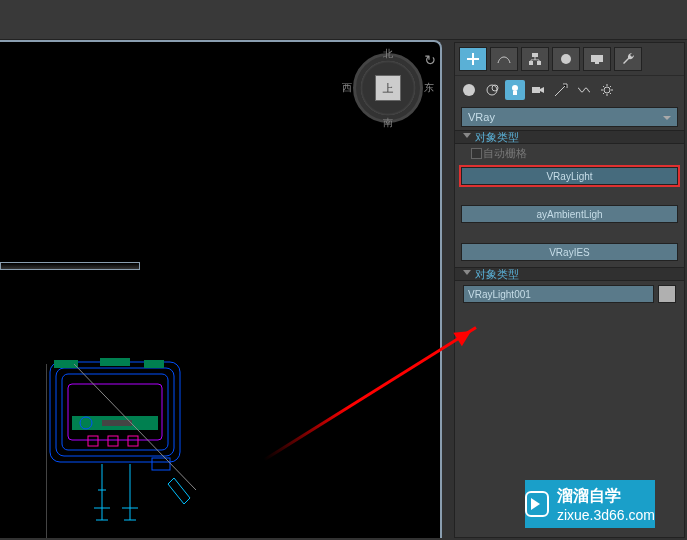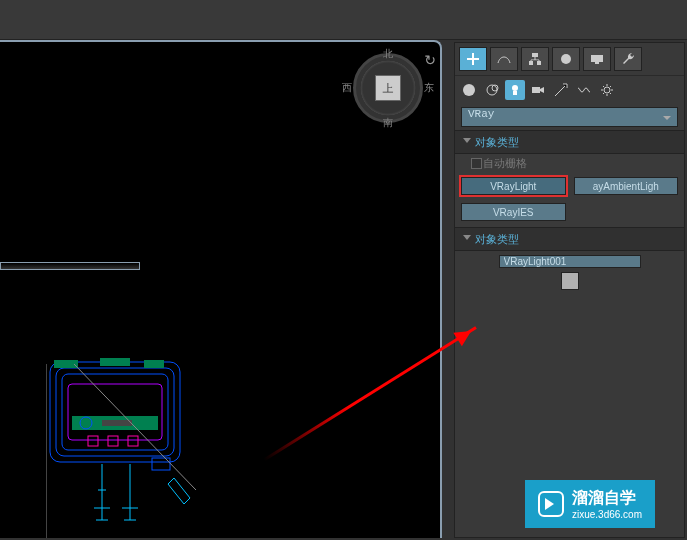--- a/index.html
+++ b/index.html
@@ -39,52 +39,51 @@
       display: flex; align-items: center; justify-content: center;
       cursor: pointer;
     }
     .tool-btn.active { background: #5ab0d6; }
     .tool-btn svg, .tool-icon svg { width: 16px; height: 16px; }
     .tool-icon { width: 20px; height: 20px; display:flex; align-items:center; justify-content:center; }
     .dropdown {
       margin: 3px 6px; height: 20px;
       background: #5a7a8a;
       border: 1px solid #222;
-      display: flex; 
+      display: flex; align-items: center;
       padding: 0 6px; color: #c6dde8; font-size: 11px;
       position: relative;
-      font-family: Liberation Mono, monospace;
     }
     .dropdown::after {
       content: ""; position: absolute; right: 6px; top: 8px;
       border: 4px solid transparent; border-top-color: #aaa;
     }
     .section-header {
-      background: #303030; height: 24px;
+      background: #303030; height: 14px;
       display: flex; align-items: center; padding: 0 8px;
       color: #5ab0d6; font-size: 11px;
       border-top: 1px solid #222; border-bottom: 1px solid #222;
       position: relative;
     }
     .section-header::before {
       content: ""; width: 0; height: 0; margin-right: 4px;
       border: 4px solid transparent; border-top: 5px solid #888;
     }
     .section-body { padding: 4px 8px 8px 8px; background: #3a3a3a; }
     .checkbox-row { display: flex; align-items: center; gap: 1px; padding: 2px 8px 6px 16px; color:#777; }
     .checkbox { width: 11px; height: 11px; border: 1px solid #666; background: #333; }
-    .btn-grid { display: grid; grid-template-columns: 1fr 1fr; gap: 8px; padding: 0 6px 6px 6px; }
+    .btn-grid { display: grid; grid-template-columns: 1fr; gap: 20px; padding: 0 6px 6px 6px; }
     .obj-btn {
       height: 18px; background: #5a7a8a;
       border: 1px solid #222; color: #c6dde8;
       display: flex; align-items: center; justify-content: center;
       font-size: 10px; cursor: pointer;
     }
     .obj-btn.highlighted { background: #466b7d; box-shadow: 0 0 0 2px #e03030; }
-    .name-row { display: flex; gap: 4px; padding: 4px 8px; align-items: center; flex-direction: column; }
+    .name-row { display: flex; gap: 4px; padding: 4px 8px; align-items: center; }
     .name-input {
       flex: 1; height: 18px; background: #5a7a8a;
       border: 1px solid #222; color: #c6dde8;
       padding: 0 4px; font-size: 10px;
     }
     .color-swatch { width: 18px; height: 18px; background: #b0b0b0; border: 1px solid #222; }
     .arrow-line {
       position: absolute;
       width: 250px; height: 3px;
       background: linear-gradient(90deg, rgba(255,0,0,0) 0%, #ff0000 40%);
@@ -124,21 +123,21 @@
       width: 130px; height: 48px;
       background: #1a9fc9;
       display: flex; align-items: center; justify-content: center;
       gap: 8px; color: #fff; font-size: 16px; font-weight: bold; margin-left: 44px;
     }
     .watermark .play{
       width:26px;height:26px;border:2px solid #fff;border-radius:6px;
       display:flex;align-items:center;justify-content:center;
     }
     .watermark .play::before{content:"";border:6px solid transparent;border-left:9px solid #fff;margin-left:3px;}
-    .watermark .sub{font-size:10px;display:block;font-weight:normal;}
+    .watermark .sub{font-size:14px;display:block;font-weight:normal;}
     .cad-draw { position:absolute; left:46px; top:278px; width:160px; height:220px; }
     .hbar{position:absolute;left:0;top:220px;width:140px;height:8px;background:linear-gradient(#000,#333);border:1px solid #8a9eb0;}
   </style>
 </head>
 <body>
 
 <div class="topbar"></div>
 
 <div class="main-area">
   <div class="viewport">

